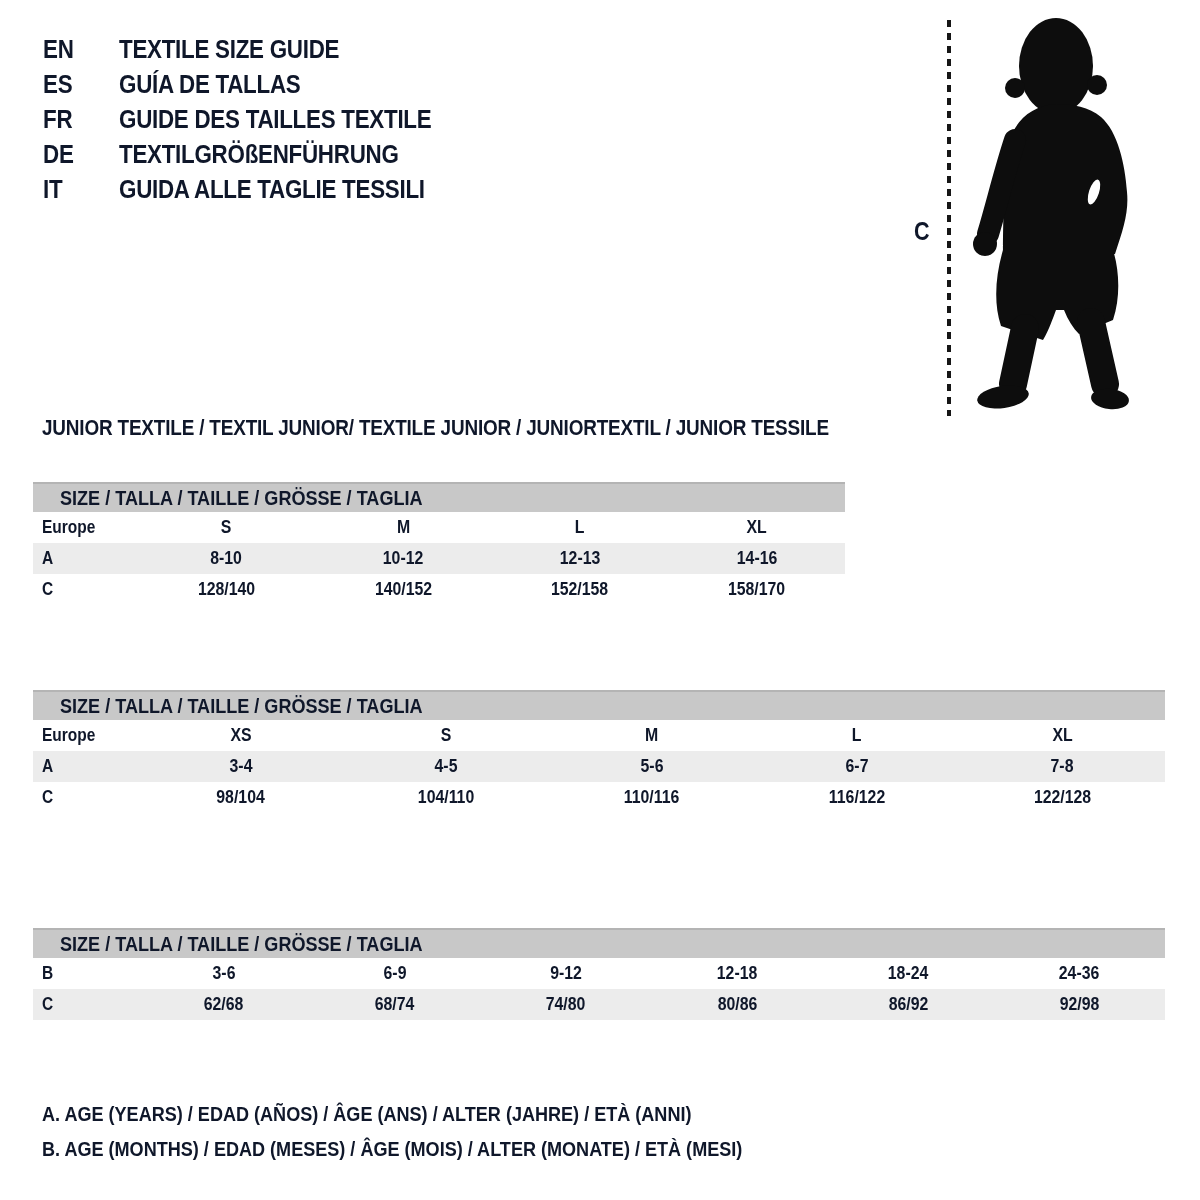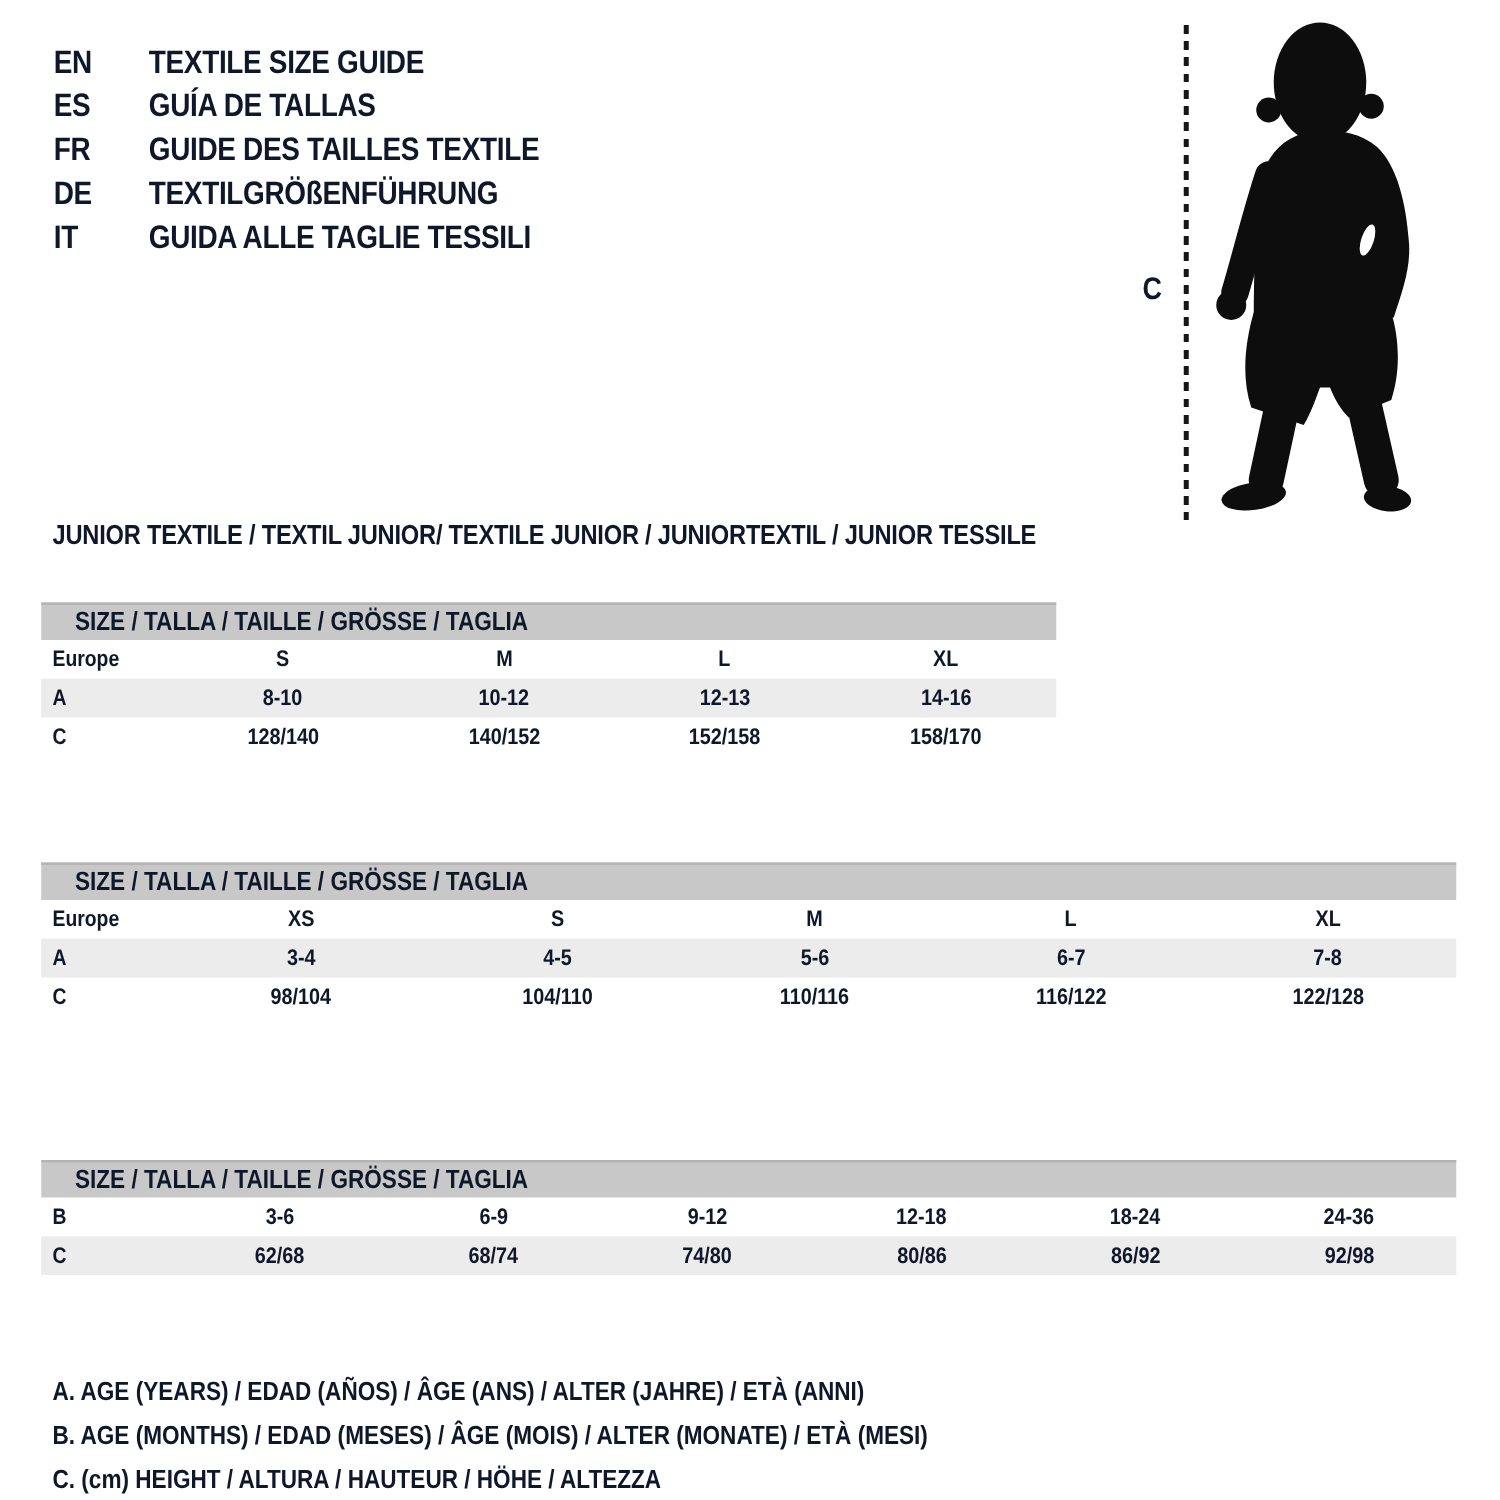--- a/index.html
+++ b/index.html
@@ -173,16 +173,15 @@
       <span class="st-cell"><span class="condc">74/80</span></span>
       <span class="st-cell"><span class="condc">80/86</span></span>
       <span class="st-cell"><span class="condc">86/92</span></span>
       <span class="st-cell"><span class="condc">92/98</span></span>
     </div>
   </div>
 
   <div class="notes">
     <div class="note-line"><span class="cond">A. AGE (YEARS) / EDAD (AÑOS) / ÂGE (ANS) / ALTER (JAHRE) / ETÀ (ANNI)</span></div>
     <div class="note-line"><span class="cond">B. AGE (MONTHS) / EDAD (MESES) / ÂGE (MOIS) / ALTER (MONATE) / ETÀ (MESI)</span></div>
-    <div class="note-line"><span class="cond">C. (cm) HEIGHT / ALTURA / HAUTEUR / HÖHE / ALTEZZA</span></div>
   </div>
 
 </div>
 
 </body></html>

